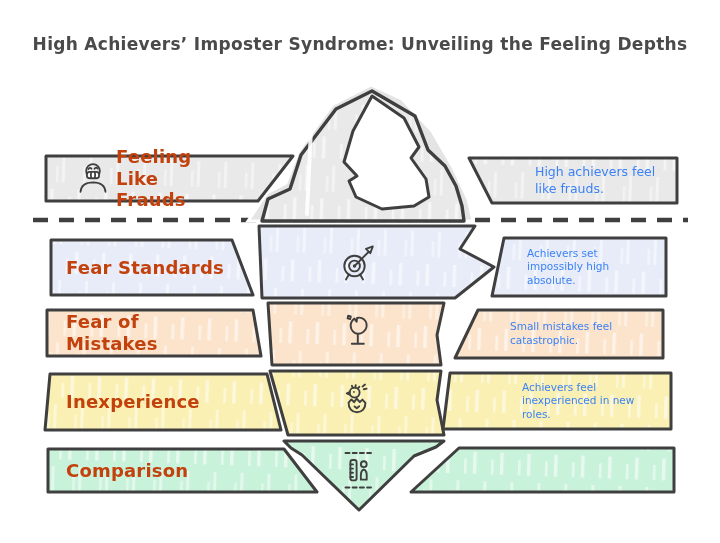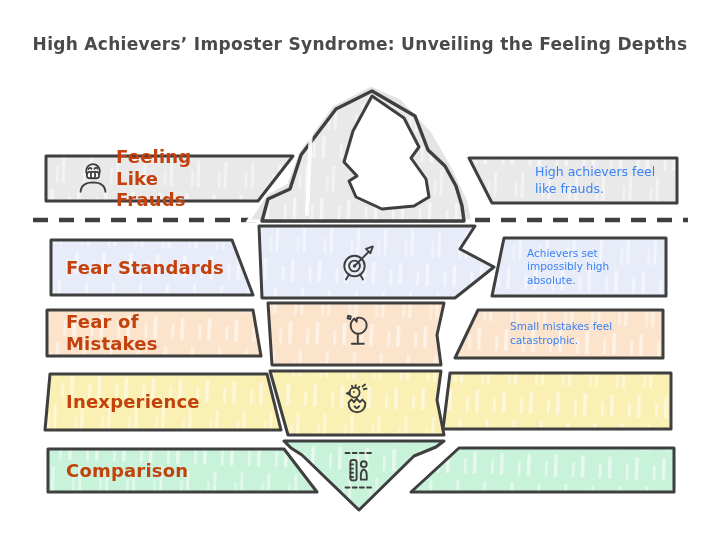--- a/index.html
+++ b/index.html
@@ -153,20 +153,21 @@
 
   <div class="lab lab1">Feeling Like Frauds</div>
   <div class="lab lab2">Fear Standards</div>
   <div class="lab lab3">Fear of Mistakes</div>
   <div class="lab lab4">Inexperience</div>
   <div class="lab lab5">Comparison</div>
 
   <div class="desc desc1">High achievers feel like frauds.</div>
   <div class="desc desc2">Achievers set impossibly high absolute.</div>
   <div class="desc desc3">Small mistakes feel catastrophic.</div>
+  <div class="desc desc4">Achievers feel inexperienced in new roles.</div>
 
   <svg class="icon" style="left:74px;top:160px" width="38" height="38" viewBox="0 0 40 40">
     <circle cx="20" cy="11.5" r="7.2"></circle>
     <path d="M15.2,9.4 q1.6,-2.2 3.2,-0.2"></path>
     <path d="M21.6,9.2 q1.6,-2.2 3.2,-0.2"></path>
     <rect class="wfill" x="13.6" y="12.6" width="12.8" height="6.6" rx="3"></rect>
     <path d="M18,13.4 q-0.6,2.6 0,5"></path>
     <path d="M22,13.4 q0.6,2.6 0,5"></path>
     <path d="M6.8,33.5 C7.4,26 13,23.6 20,23.5 C27,23.6 32.6,26 33.2,33.5"></path>
   </svg>

